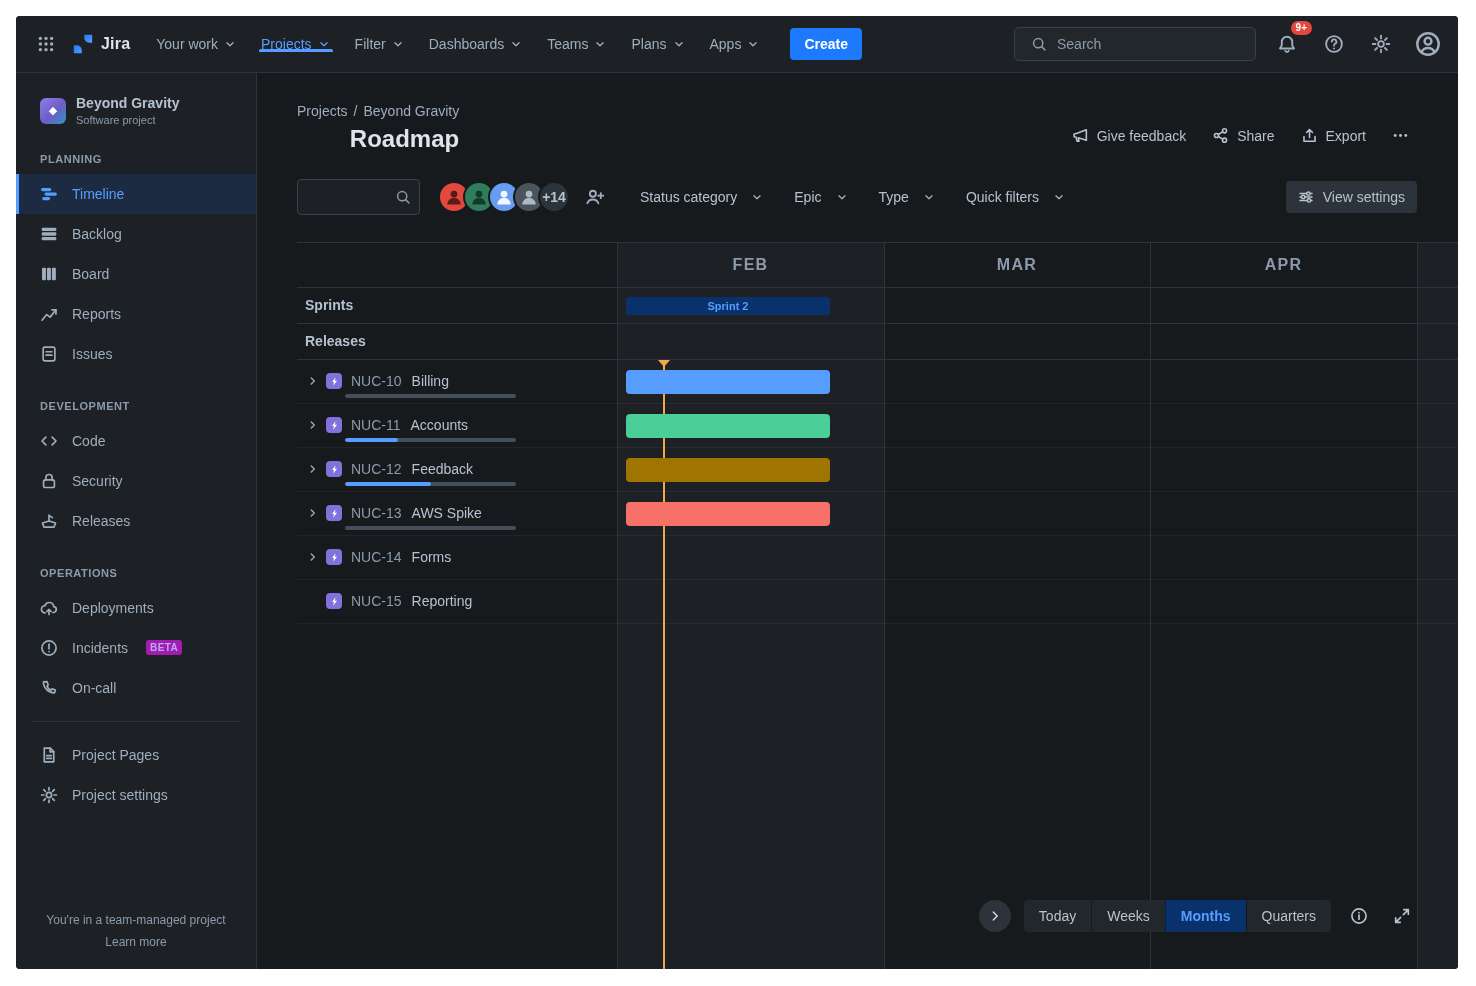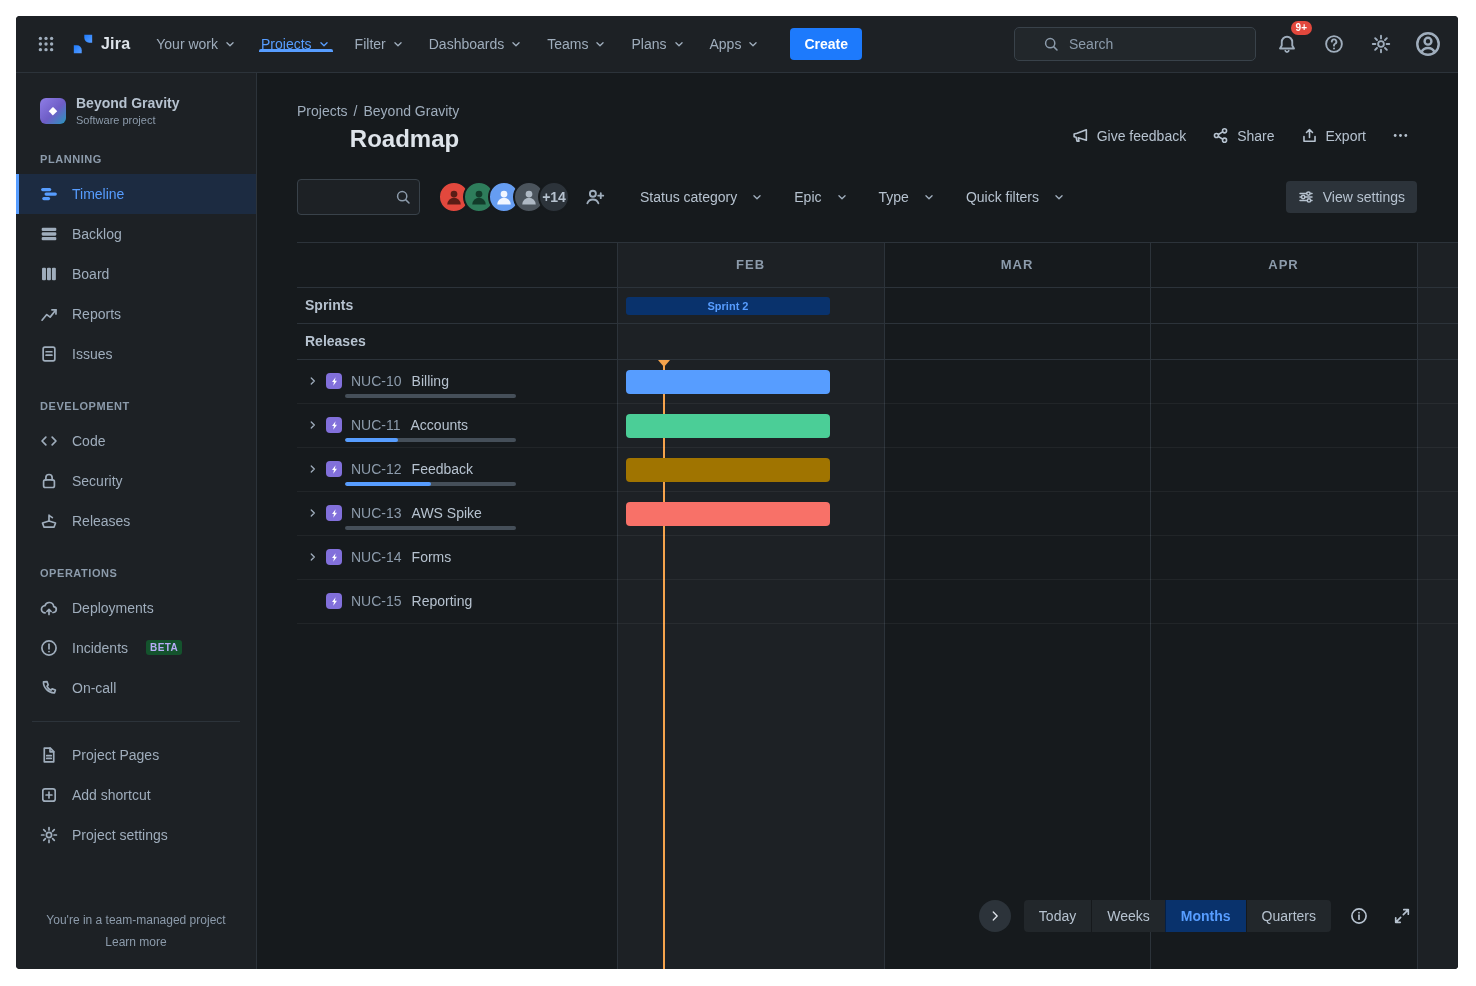--- a/index.html
+++ b/index.html
@@ -56,21 +56,21 @@
     background:var(--blue);
   }
   .create-btn{
     align-self:center;margin-left:18px;height:32px;padding:0 14px;border:none;border-radius:4px;
     background:#1d7afc;color:#ffffff;font-size:14px;font-weight:600;cursor:pointer;
     font-family:inherit;
   }
   .topnav-right{margin-left:auto;display:flex;align-items:center;gap:15px;}
   .nav-search{
     width:242px;height:34px;background:var(--bg-raised);border:1px solid #39424a;border-radius:5px;
-    display:flex;align-items:center;gap:8px;padding:0 28px;color:var(--text-subtle);
+    display:flex;align-items:center;gap:8px;padding:0 16px;color:var(--text-subtle);
   }
   .nav-search input{
     background:transparent;border:none;outline:none;color:var(--text);font-size:14px;width:100%;
     font-family:inherit;
   }
   .nav-search input::placeholder{color:var(--text-subtle);}
   .bell-wrap{position:relative;}
   .badge{
     position:absolute;top:-7px;right:-9px;background:#e2483d;color:#fff;font-size:10px;font-weight:700;
     border-radius:9px;padding:2px 5px;line-height:1;
@@ -96,21 +96,21 @@
     padding:26px 24px 9px;font-size:11px;font-weight:700;color:var(--text-subtle);letter-spacing:.05em;
   }
   .side-item{
     height:40px;display:flex;align-items:center;gap:14px;padding:0 24px;font-size:14px;
     color:var(--text-subtler);cursor:pointer;position:relative;
   }
   .side-item .icon{width:18px;height:18px;color:var(--text-subtler);}
   .side-item.active{background:#1c2b41;color:var(--blue);box-shadow:inset 3px 0 0 var(--blue);}
   .side-item.active .icon{color:var(--blue);}
   .beta-badge{
-    margin-left:4px;background:#14532d;color:#b8acf6;font-size:10px;font-weight:700;
+    margin-left:4px;background:#a21caf;color:#b8acf6;font-size:10px;font-weight:700;
     border-radius:3px;padding:2px 4px;letter-spacing:.04em;
   }
   .side-divider{border:none;border-top:1px solid var(--border);margin:13px 16px;}
   .side-footer{margin-top:auto;text-align:center;padding:10px 12px 20px;font-size:12px;color:var(--text-subtle);}
   .side-footer .learn{display:block;margin-top:8px;color:var(--text-subtle);cursor:pointer;}
 
   
   .main{flex:1;min-width:0;display:flex;flex-direction:column;background:var(--bg-sunken);position:relative;}
   .page-header{
     padding:30px 41px 0 40px;display:flex;justify-content:space-between;align-items:flex-end;flex:none;
@@ -170,21 +170,21 @@
   .today-caret{
     position:absolute;left:361px;top:117px;width:0;height:0;z-index:1;
     border-left:6px solid transparent;border-right:6px solid transparent;border-top:7px solid #f5a34c;
   }
 
   .rows{position:relative;z-index:2;}
   .chart-header{height:45px;display:flex;border-bottom:1px solid var(--border);}
   .hcell{width:267px;display:flex;align-items:center;justify-content:center;}
   .hcell.h-label{width:320px;}
   .hcell.h-mar{width:266px;}
-  .month-label{font-size:13px;font-weight:600;letter-spacing:.08em;color:var(--text-subtle);}
+  .month-label{font-size:16px;font-weight:600;letter-spacing:.08em;color:var(--text-subtle);}
 
   .row{display:flex;position:relative;align-items:center;}
   .row.band{height:36px;border-bottom:1px solid var(--border);}
   .row.epic{height:44px;border-bottom:1px solid var(--border-soft);}
   .row-label{width:320px;padding-left:8px;display:flex;align-items:center;height:100%;position:relative;flex:none;text-align:center;}
   .band-name{font-size:14px;font-weight:600;color:var(--text);}
   .twist{
     width:15px;height:15px;margin-right:6px;border:none;background:transparent;color:var(--text-subtler);
     display:flex;align-items:center;justify-content:center;padding:0;cursor:pointer;flex:none;
   }
@@ -494,29 +494,20 @@
               <path d="M3.8 1.9h5.4l3 3.1v9.1H3.8z"></path>
               <path d="M8.9 1.9v3.3h3.3"></path>
               <path d="M6 8.6h4M6 11h4"></path>
             </g>
           </svg>
         <span>Project Pages</span>
       </div>
       <div class="side-item">
         <svg class="icon" viewBox="0 0 16 16">
             <g class="stroke">
-              <rect x="2.5" y="2.5" width="11" height="11" rx="2"></rect>
-              <path d="M8 5.4v5.2M5.4 8h5.2"></path>
-            </g>
-          </svg>
-        <span>Add shortcut</span>
-      </div>
-      <div class="side-item">
-        <svg class="icon" viewBox="0 0 16 16">
-            <g class="stroke">
               <circle cx="8" cy="8" r="2.3"></circle>
               <path d="M8 1.4v2.1M8 12.5v2.1M1.4 8h2.1M12.5 8h2.1M3.3 3.3l1.5 1.5M11.2 11.2l1.5 1.5M12.7 3.3l-1.5 1.5M4.8 11.2l-1.5 1.5"></path>
             </g>
           </svg>
         <span>Project settings</span>
       </div>
 
       <div class="side-footer">
         <span>You're in a team-managed project</span>
         <span class="learn">Learn more</span>

